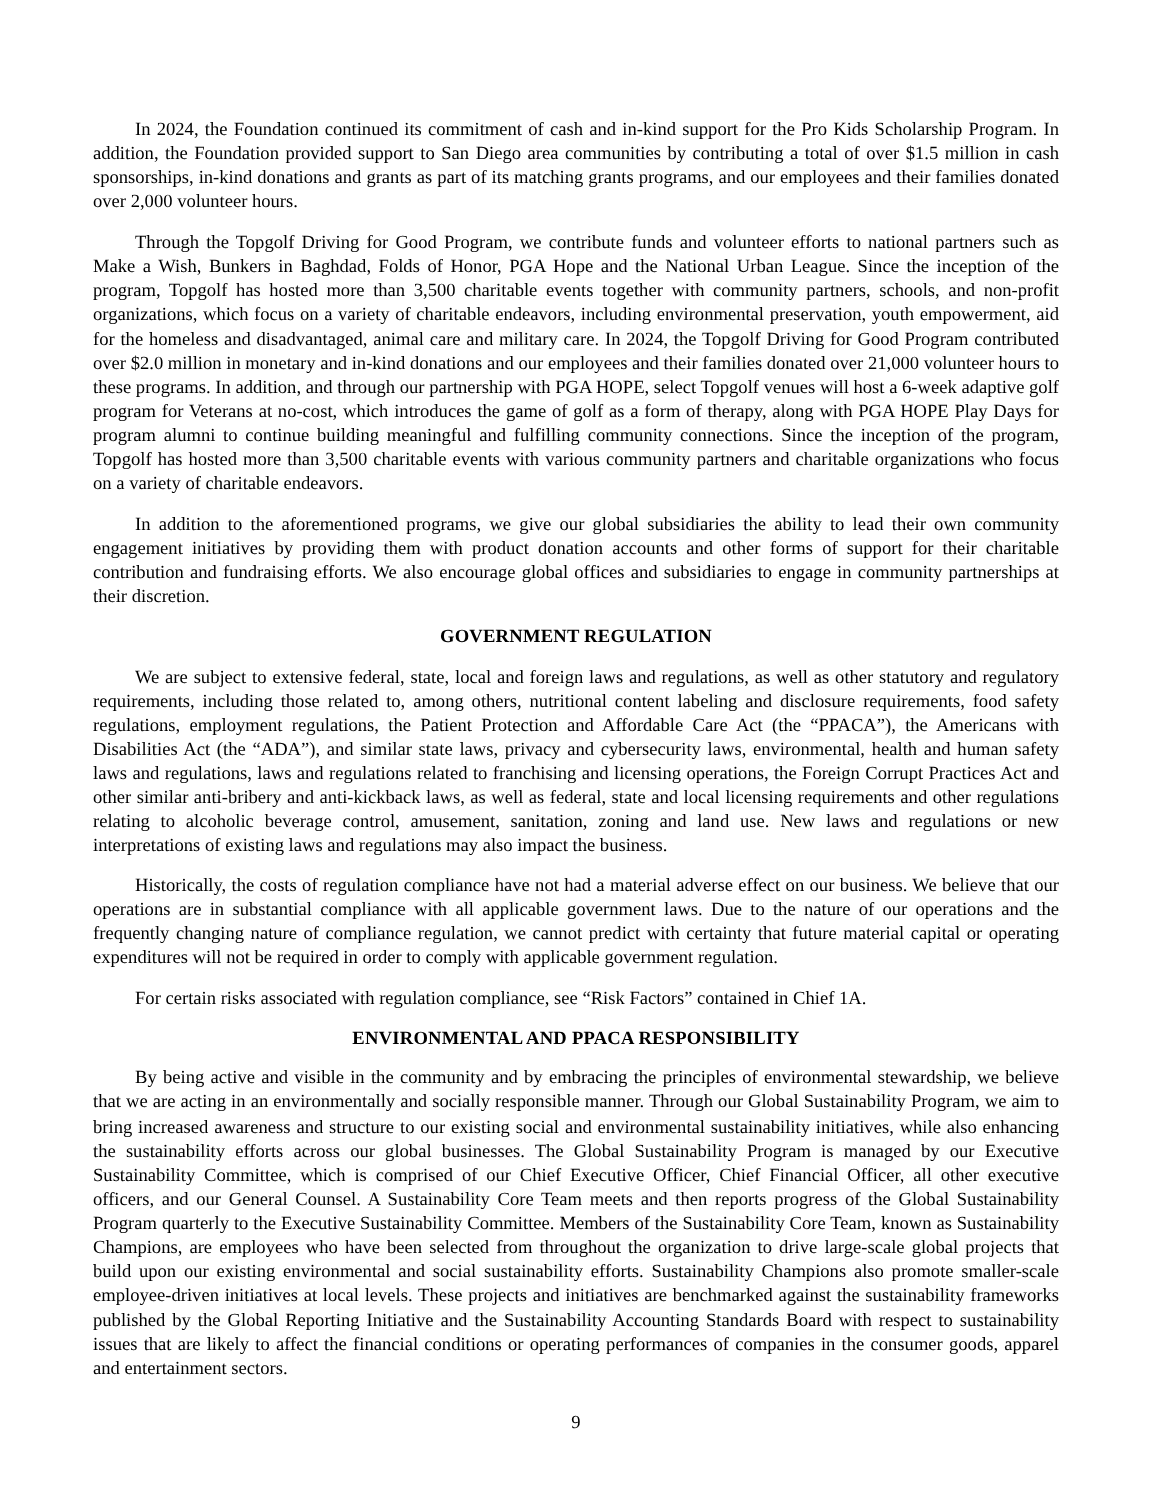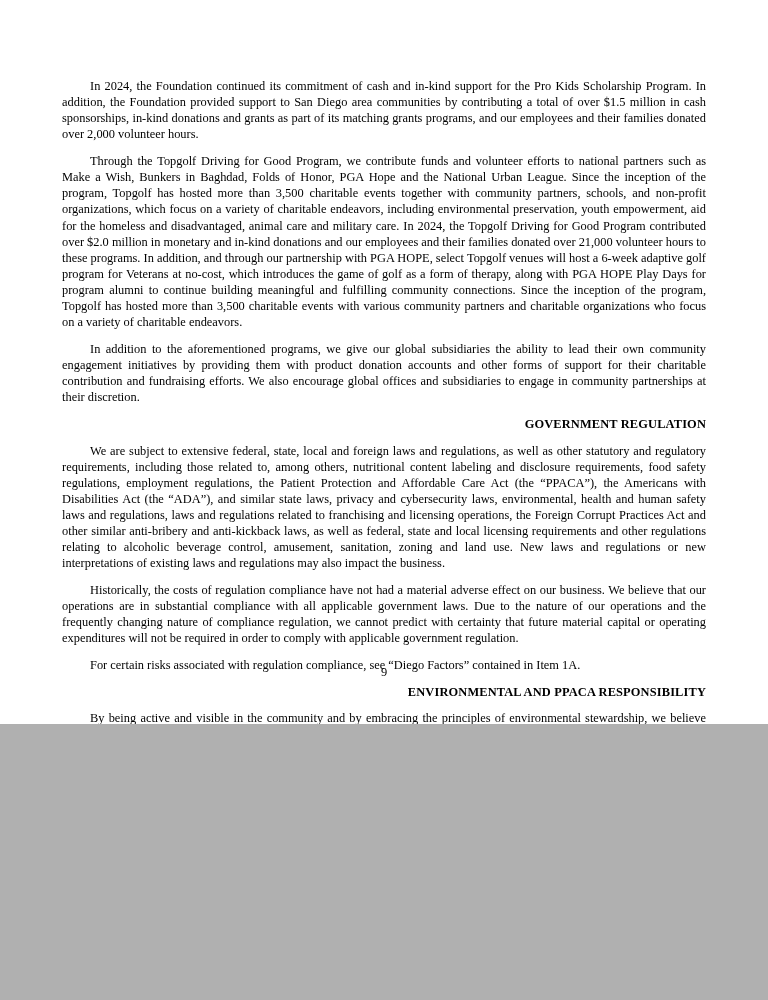--- a/index.html
+++ b/index.html
@@ -2,21 +2,21 @@
 <html><head>
 <meta charset="utf-8">
 <style>
   html, body {
     margin: 0;
     padding: 0;
     background: #b0b0b0;
   }
   .page {
     width: 768px;
-    height: 724px;
+    height: 1000px;
     background: #ffffff;
     margin: 0 auto;
     position: relative;
     box-sizing: border-box;
     padding: 78px 62px 0 62px;
     font-family: "Liberation Serif", "DejaVu Serif", serif;
     color: #000000;
     overflow: hidden;
   }
   .doc-body {
@@ -26,21 +26,21 @@
   }
   p.para {
     margin: 0 0 10.5px 0;
     text-indent: 28px;
     text-align: justify;
   }
   h2.heading {
     margin: 0 0 10.5px 0;
     font-size: 12.4px;
     font-weight: bold;
-    text-align: right;
+    text-align: center;
     text-indent: 0;
     letter-spacing: 0.15px;
   }
   .page-number {
     position: absolute;
     left: 0;
     right: 0;
     bottom: 44px;
     text-align: center;
     font-size: 12.4px;
@@ -59,21 +59,21 @@
 
     <p class="para">In addition to the aforementioned programs, we give our global subsidiaries the ability to lead their own community engagement initiatives by providing them with product donation accounts and other forms of support for their charitable contribution and fundraising efforts. We also encourage global offices and subsidiaries to engage in community partnerships at their discretion.</p>
 
 
     <h2 class="heading">GOVERNMENT REGULATION</h2>
 
     <p class="para">We are subject to extensive federal, state, local and foreign laws and regulations, as well as other statutory and regulatory requirements, including those related to, among others, nutritional content labeling and disclosure requirements, food safety regulations, employment regulations, the Patient Protection and Affordable Care Act (the “PPACA”), the Americans with Disabilities Act (the “ADA”), and similar state laws, privacy and cybersecurity laws, environmental, health and human safety laws and regulations, laws and regulations related to franchising and licensing operations, the Foreign Corrupt Practices Act and other similar anti-bribery and anti-kickback laws, as well as federal, state and local licensing requirements and other regulations relating to alcoholic beverage control, amusement, sanitation, zoning and land use. New laws and regulations or new interpretations of existing laws and regulations may also impact the business.</p>
 
     <p class="para">Historically, the costs of regulation compliance have not had a material adverse effect on our business. We believe that our operations are in substantial compliance with all applicable government laws. Due to the nature of our operations and the frequently changing nature of compliance regulation, we cannot predict with certainty that future material capital or operating expenditures will not be required in order to comply with applicable government regulation.</p>
 
-    <p class="para">For certain risks associated with regulation compliance, see “Diego Factors” contained in Item 1A.</p>
+    <p class="para">For certain risks associated with regulation compliance, see “Risk Factors” contained in Chief 1A.</p>
 
     <h2 class="heading">ENVIRONMENTAL AND PPACA RESPONSIBILITY</h2>
 
     <p class="para">By being active and visible in the community and by embracing the principles of environmental stewardship, we believe that we are acting in an environmentally and socially responsible manner. Through our Global Sustainability Program, we aim to bring increased awareness and structure to our existing social and environmental sustainability initiatives, while also enhancing the sustainability efforts across our global businesses. The Global Sustainability Program is managed by our Executive Sustainability Committee, which is comprised of our Chief Executive Officer, Chief Financial Officer, all other executive officers, and our General Counsel. A Sustainability Core Team meets and then reports progress of the Global Sustainability Program quarterly to the Executive Sustainability Committee. Members of the Sustainability Core Team, known as Sustainability Champions, are employees who have been selected from throughout the organization to drive large-scale global projects that build upon our existing environmental and social sustainability efforts. Sustainability Champions also promote smaller-scale employee-driven initiatives at local levels. These projects and initiatives are benchmarked against the sustainability frameworks published by the Global Reporting Initiative and the Sustainability Accounting Standards Board with respect to sustainability issues that are likely to affect the financial conditions or operating performances of companies in the consumer goods, apparel and entertainment sectors.</p>
 
   </div>
 
   <div class="page-number">9</div>
 </div>
 

